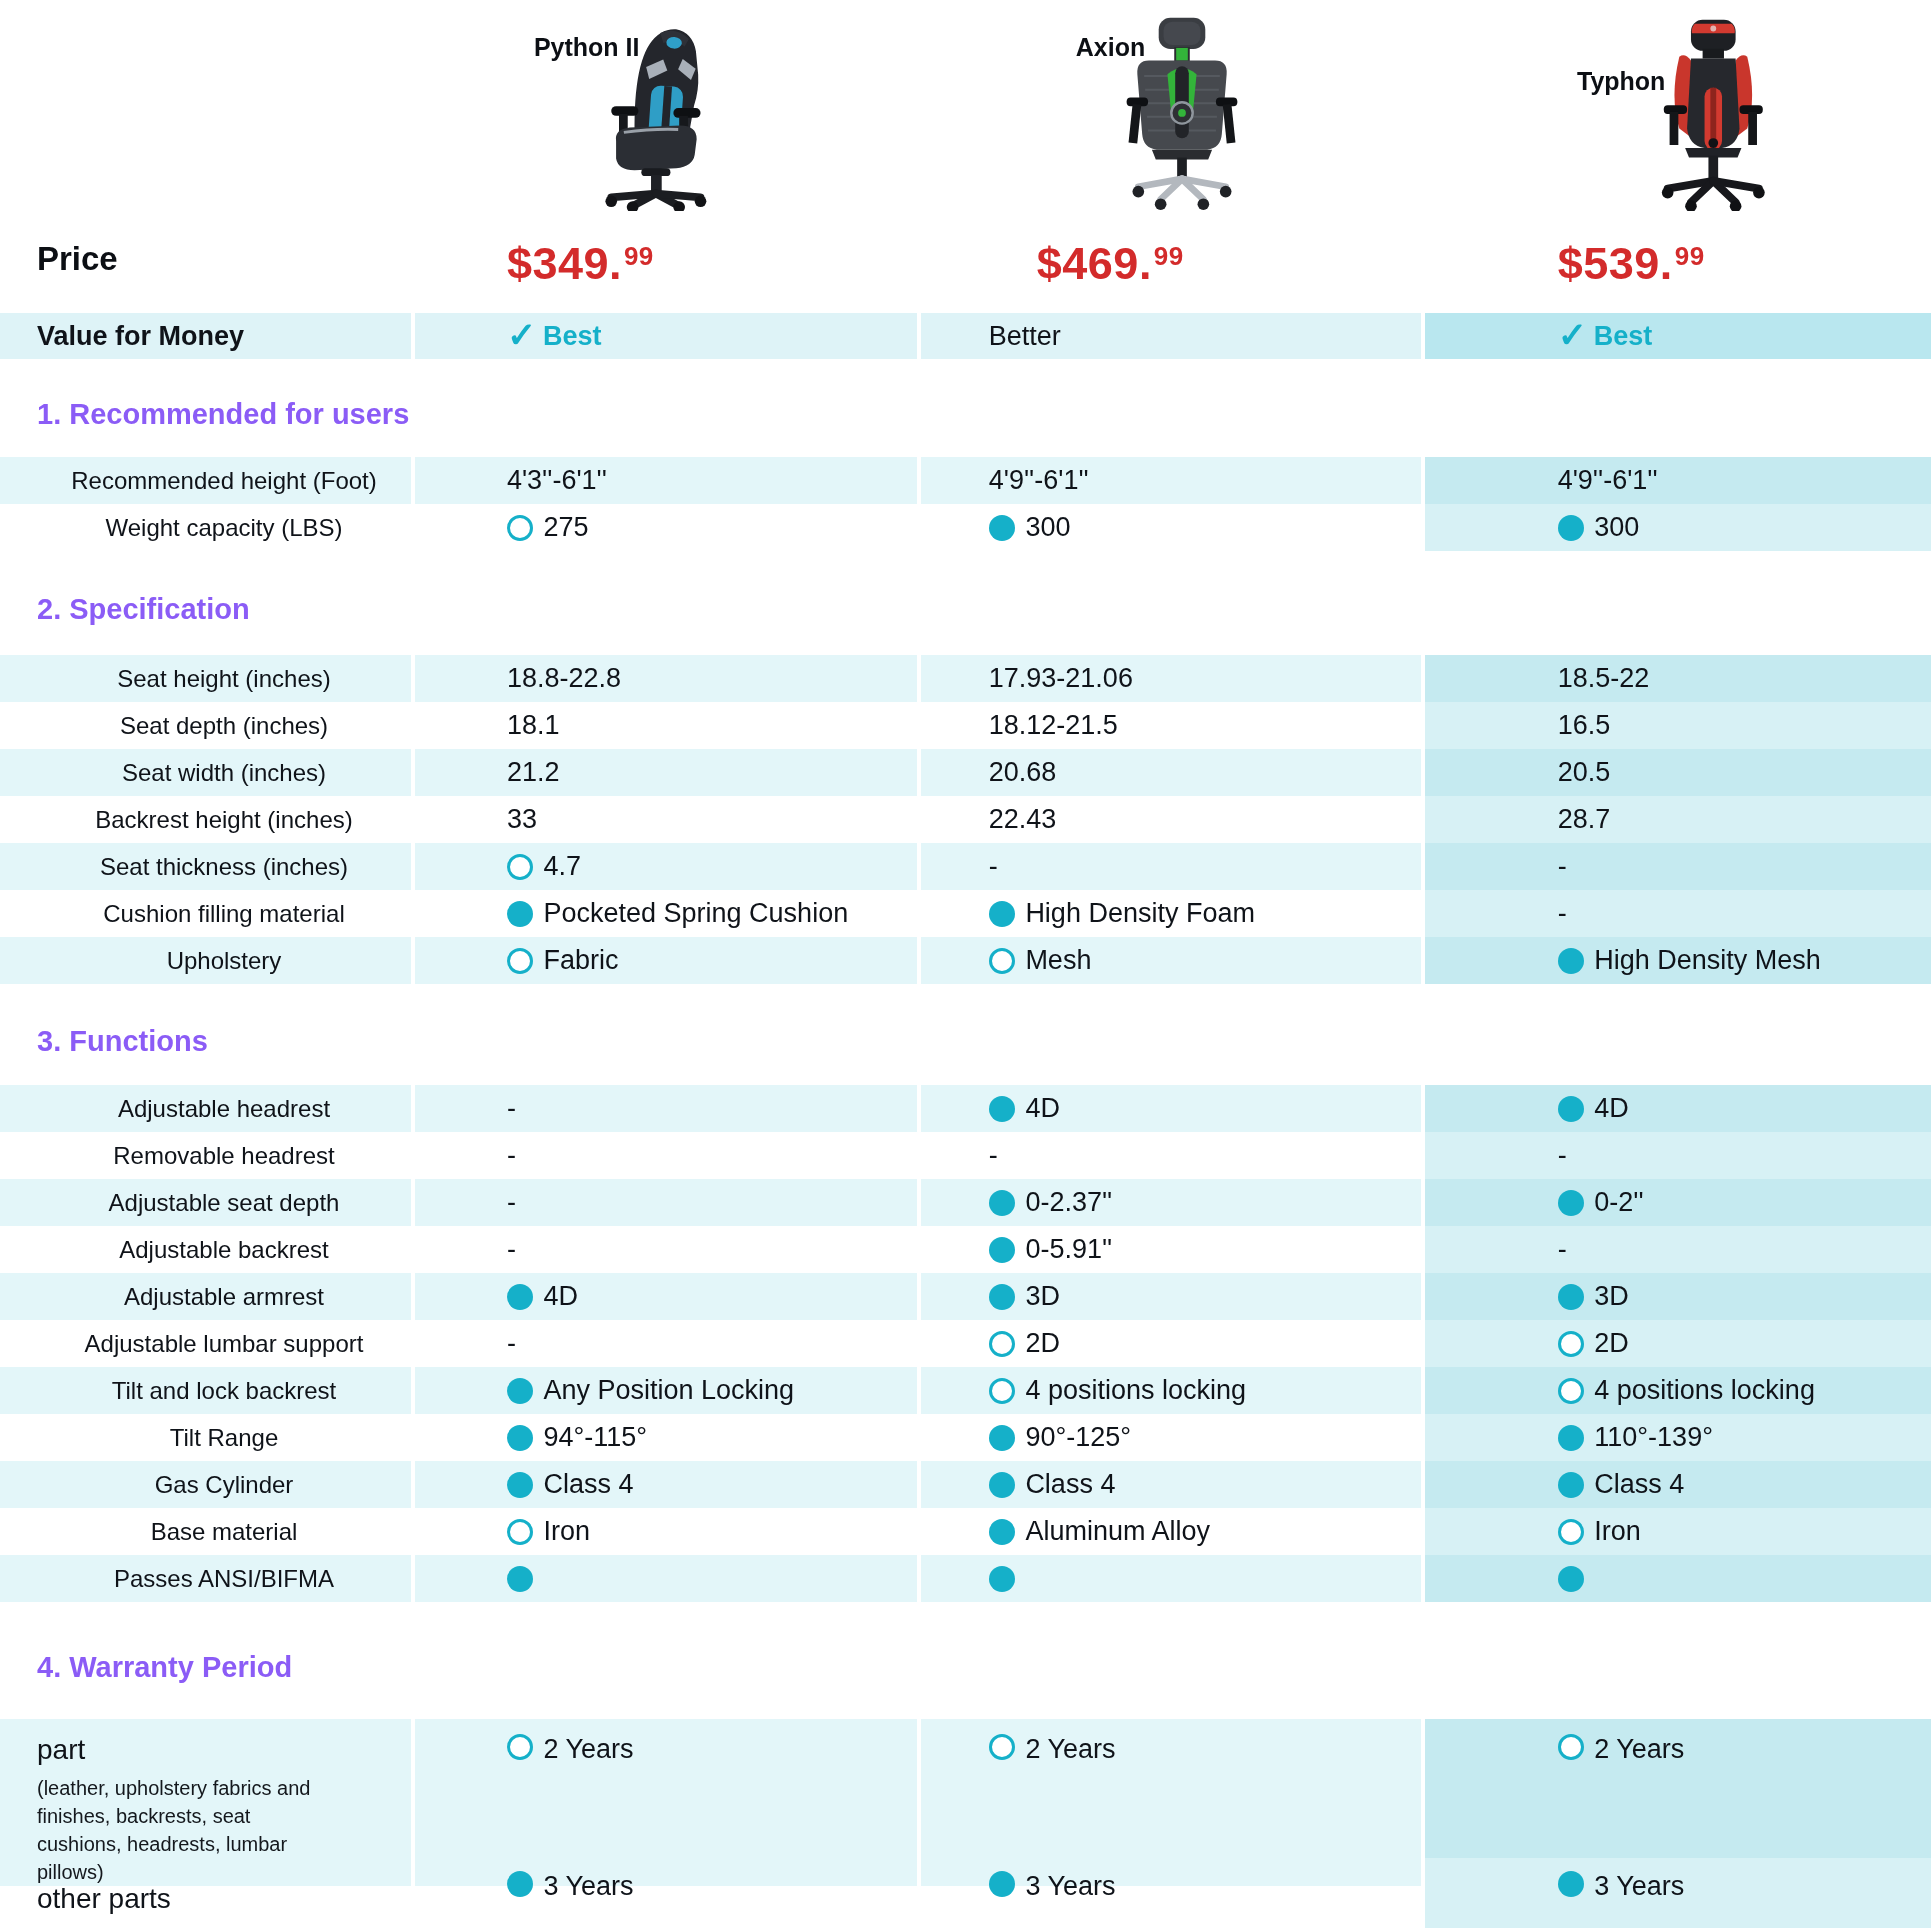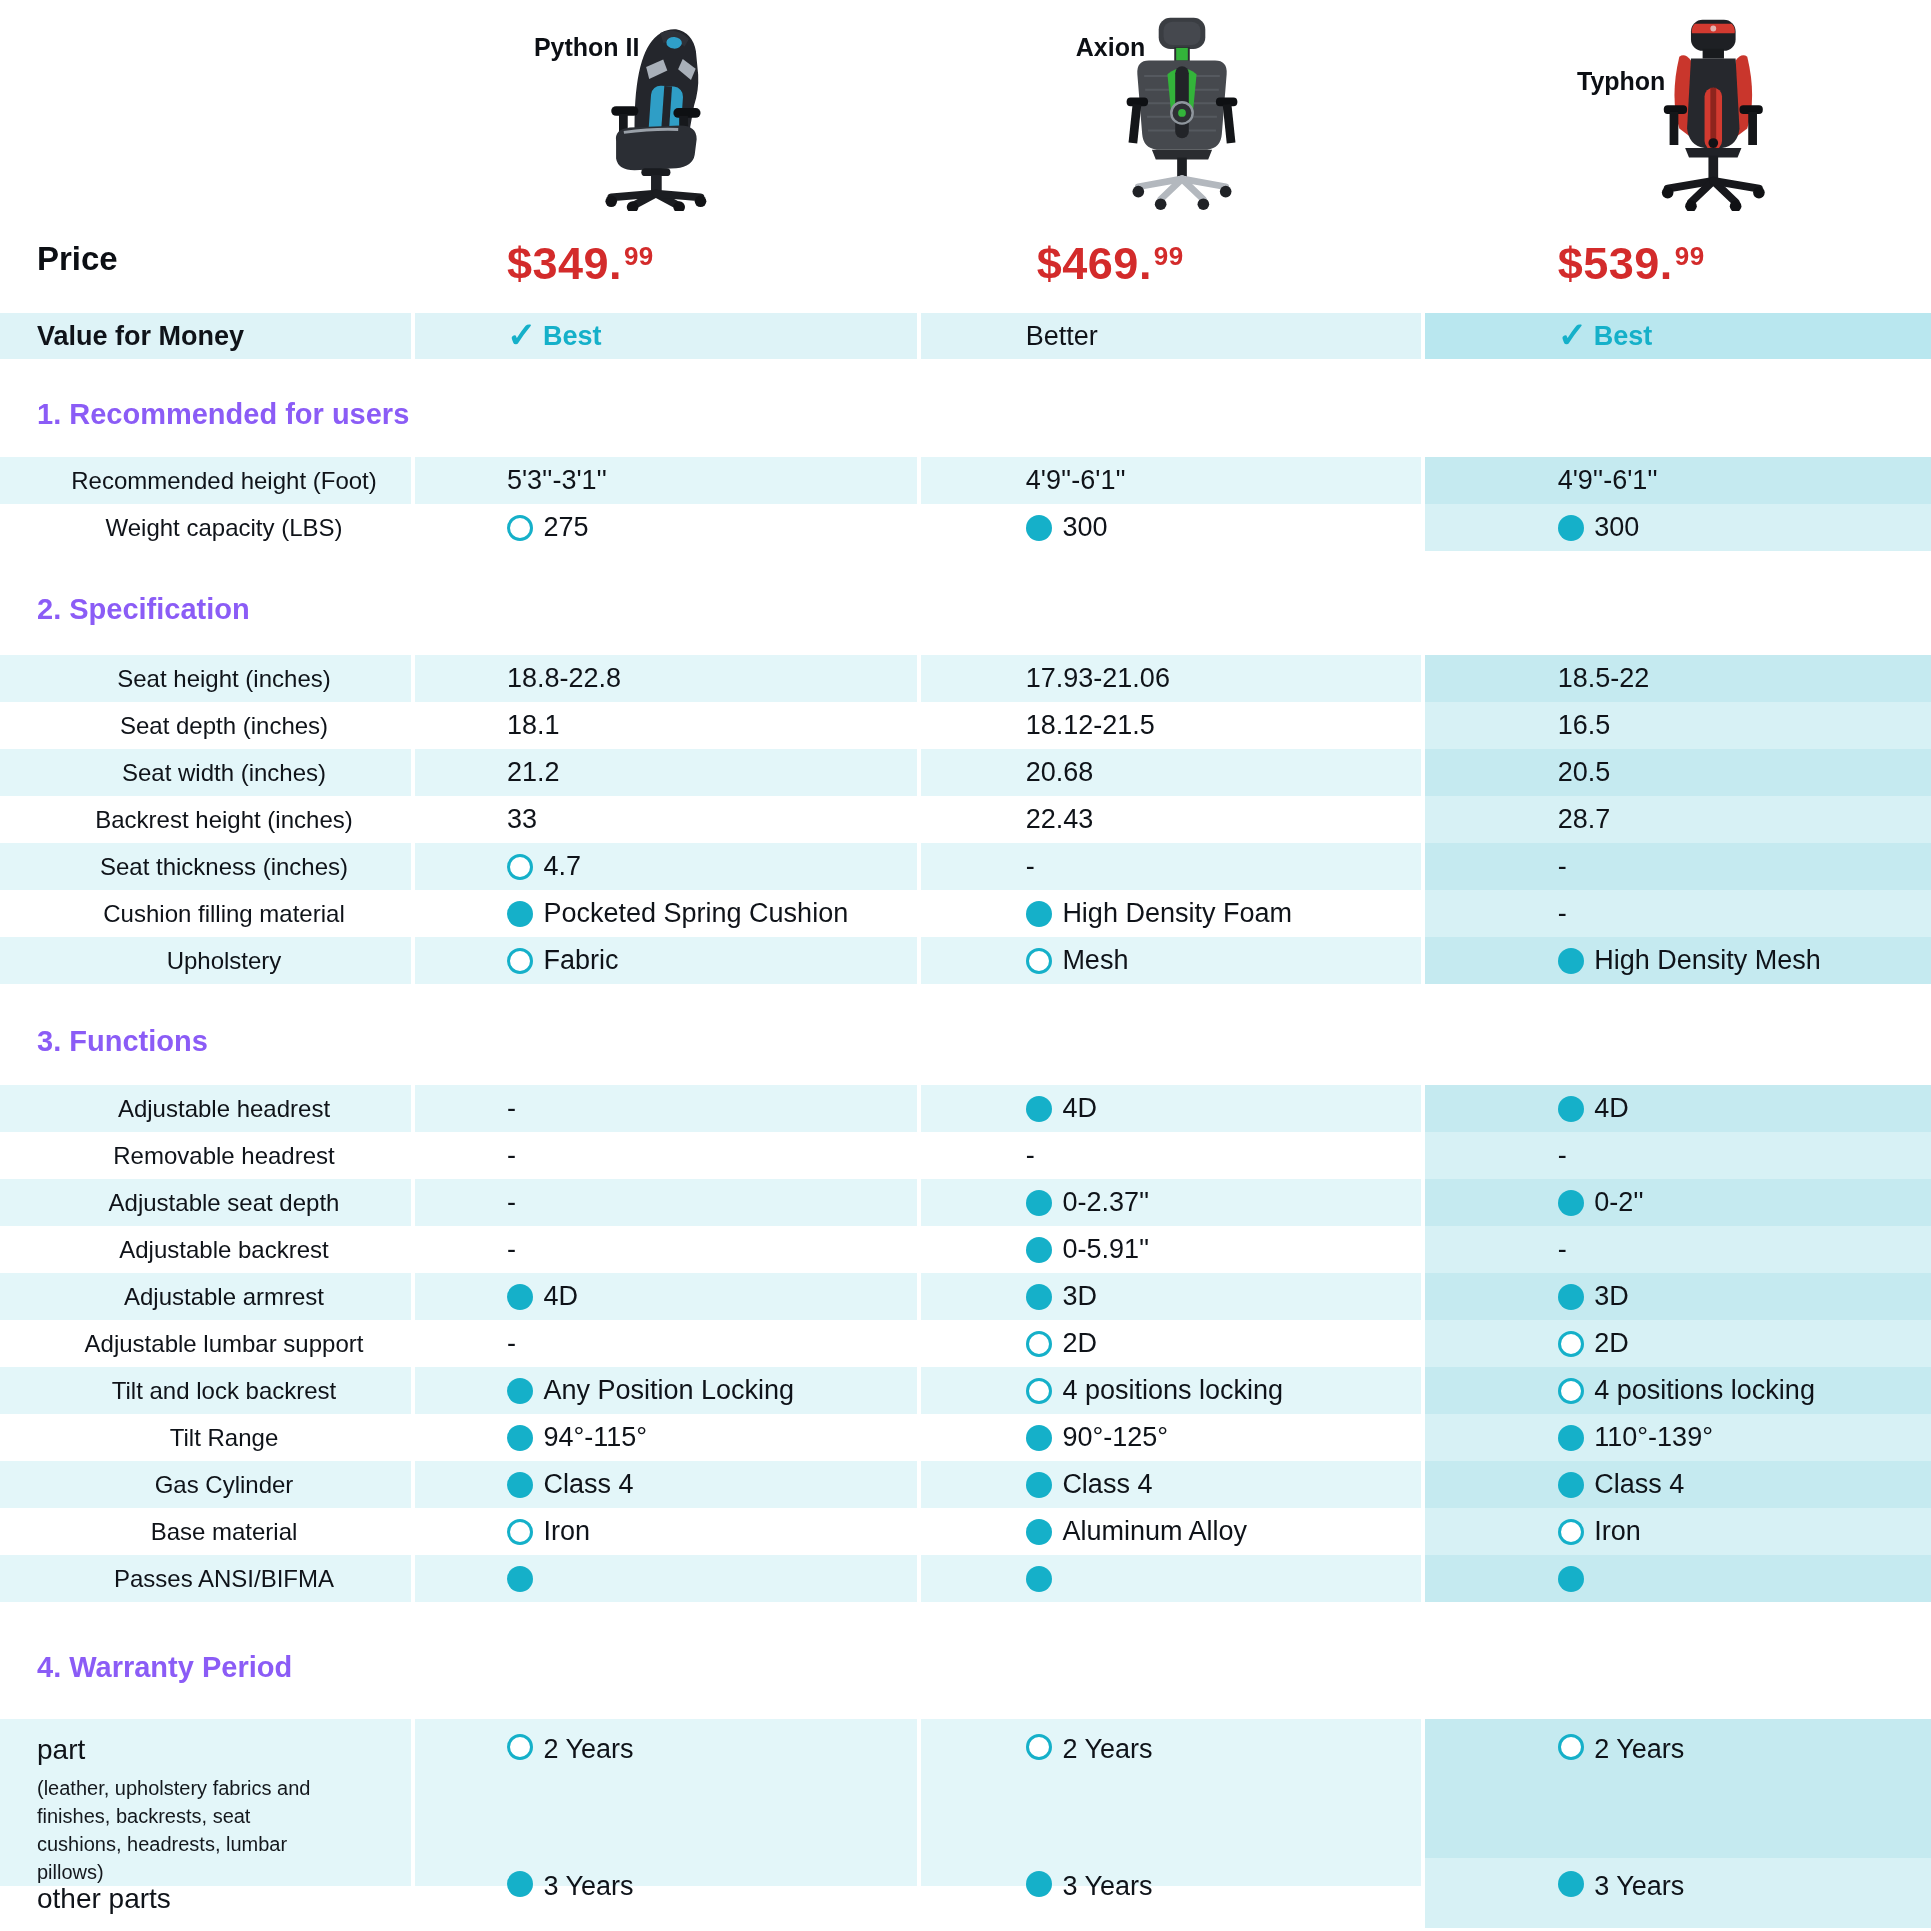--- a/index.html
+++ b/index.html
@@ -46,21 +46,21 @@
   section[data-sec="3"] .sec-head{height:117px}
   .sec-title{font-size:29px;font-weight:bold;color:#8b5cf6}
 
   .row{height:47px}
   .row .cell{display:flex;align-items:center;height:100%}
   .row.banded .cell{background:var(--band)}
   .row.banded .cell.tcol{background:var(--t-band)}
   .row:not(.banded) .cell.tcol{background:var(--t-white)}
   .c0{padding-left:37px}
   .c1{padding-left:92px}
-  .c2{padding-left:105px}
+  .c2{padding-left:68px}
   .c3{padding-left:133px}
   .labcell{flex-direction:column;justify-content:center;align-items:flex-start;gap:7.7px}
   .lab{font-size:24px;color:var(--ink)}
   section[data-sec="3"] .lab{font-size:28px}
   .sublab{font-size:20px;line-height:1.4;max-width:282px;color:#14181d}
   .val{font-size:27px}
   .vtext{white-space:nowrap}
   .dot{flex:0 0 auto;width:26px;height:26px;border-radius:50%;margin-right:10.6px}
   .dot.filled{background:var(--teal)}
   .dot.outline{background:#fff;border:3.9px solid var(--teal)}
@@ -207,21 +207,21 @@
   <div id="sections">
       <section class="sec" data-sec="0">
         <div class="sec-head">
           <h2 class="sec-title">1. Recommended for users</h2>
         </div>
         <div class="t-grid row banded">
           <div class="cell c0 labcell">
             <div class="lab">Recommended height (Foot)</div>
           </div>
           <div class="cell c1 val">
-            <span class="vtext">5'3''-3'1''</span>
+            <span class="vtext">4'3''-6'1''</span>
           </div>
           <div class="cell c2 val">
             <span class="vtext">4'9''-6'1''</span>
           </div>
           <div class="cell c3 val tcol">
             <span class="vtext">4'9''-6'1''</span>
           </div>
         </div>
         <div class="t-grid row">
           <div class="cell c0 labcell">

